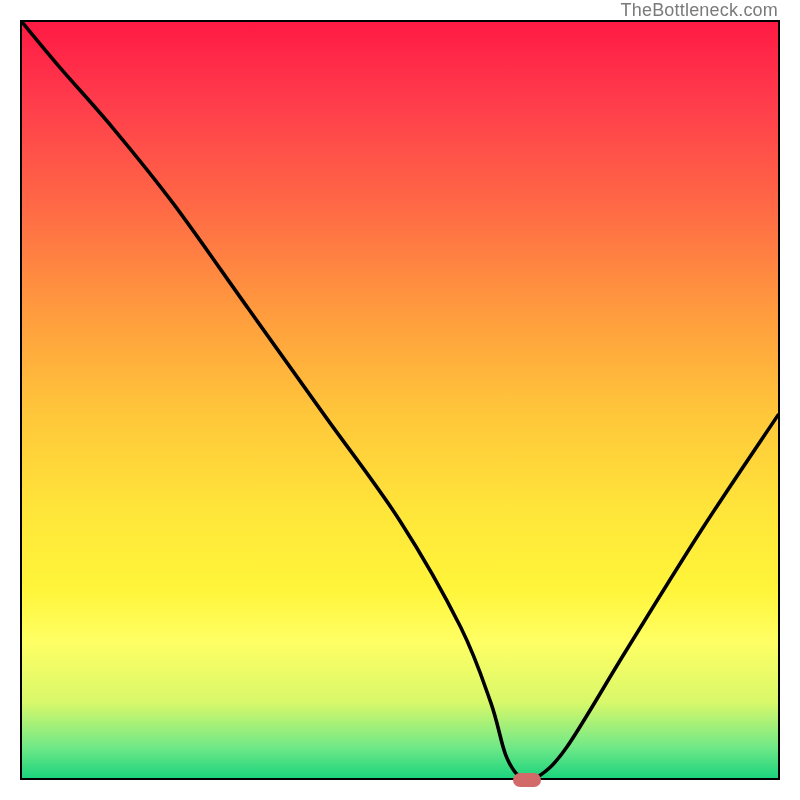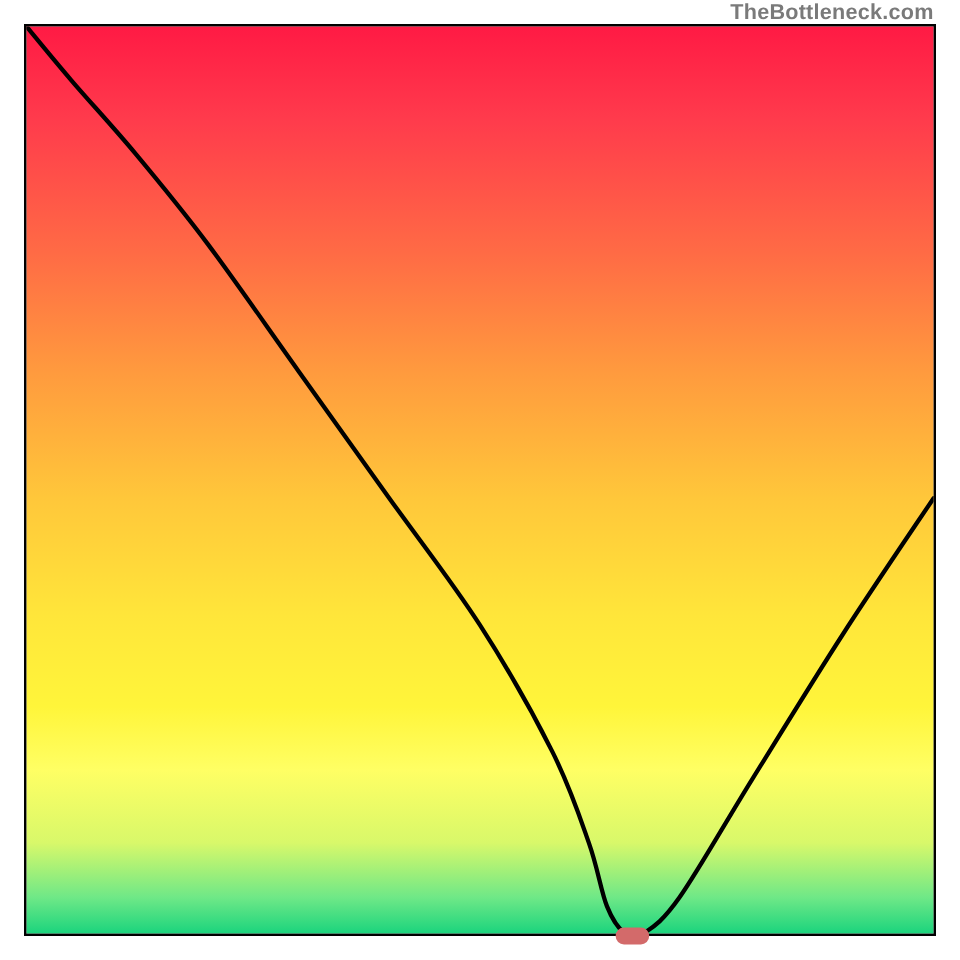--- a/index.html
+++ b/index.html
@@ -38,21 +38,20 @@
     box-sizing: border-box;
   }
   .watermark {
     position: absolute;
     top: 0px;
     right: 22px;
     font-family: Arial, Helvetica, sans-serif;
     font-size: 18px;
     color: #7a7a7a;
     letter-spacing: 0.2px;
-    font-weight: bold;
   }
   svg.curve {
     position: absolute;
     left: 0;
     top: 0;
     width: 100%;
     height: 100%;
     pointer-events: none;
   }
   .marker {

